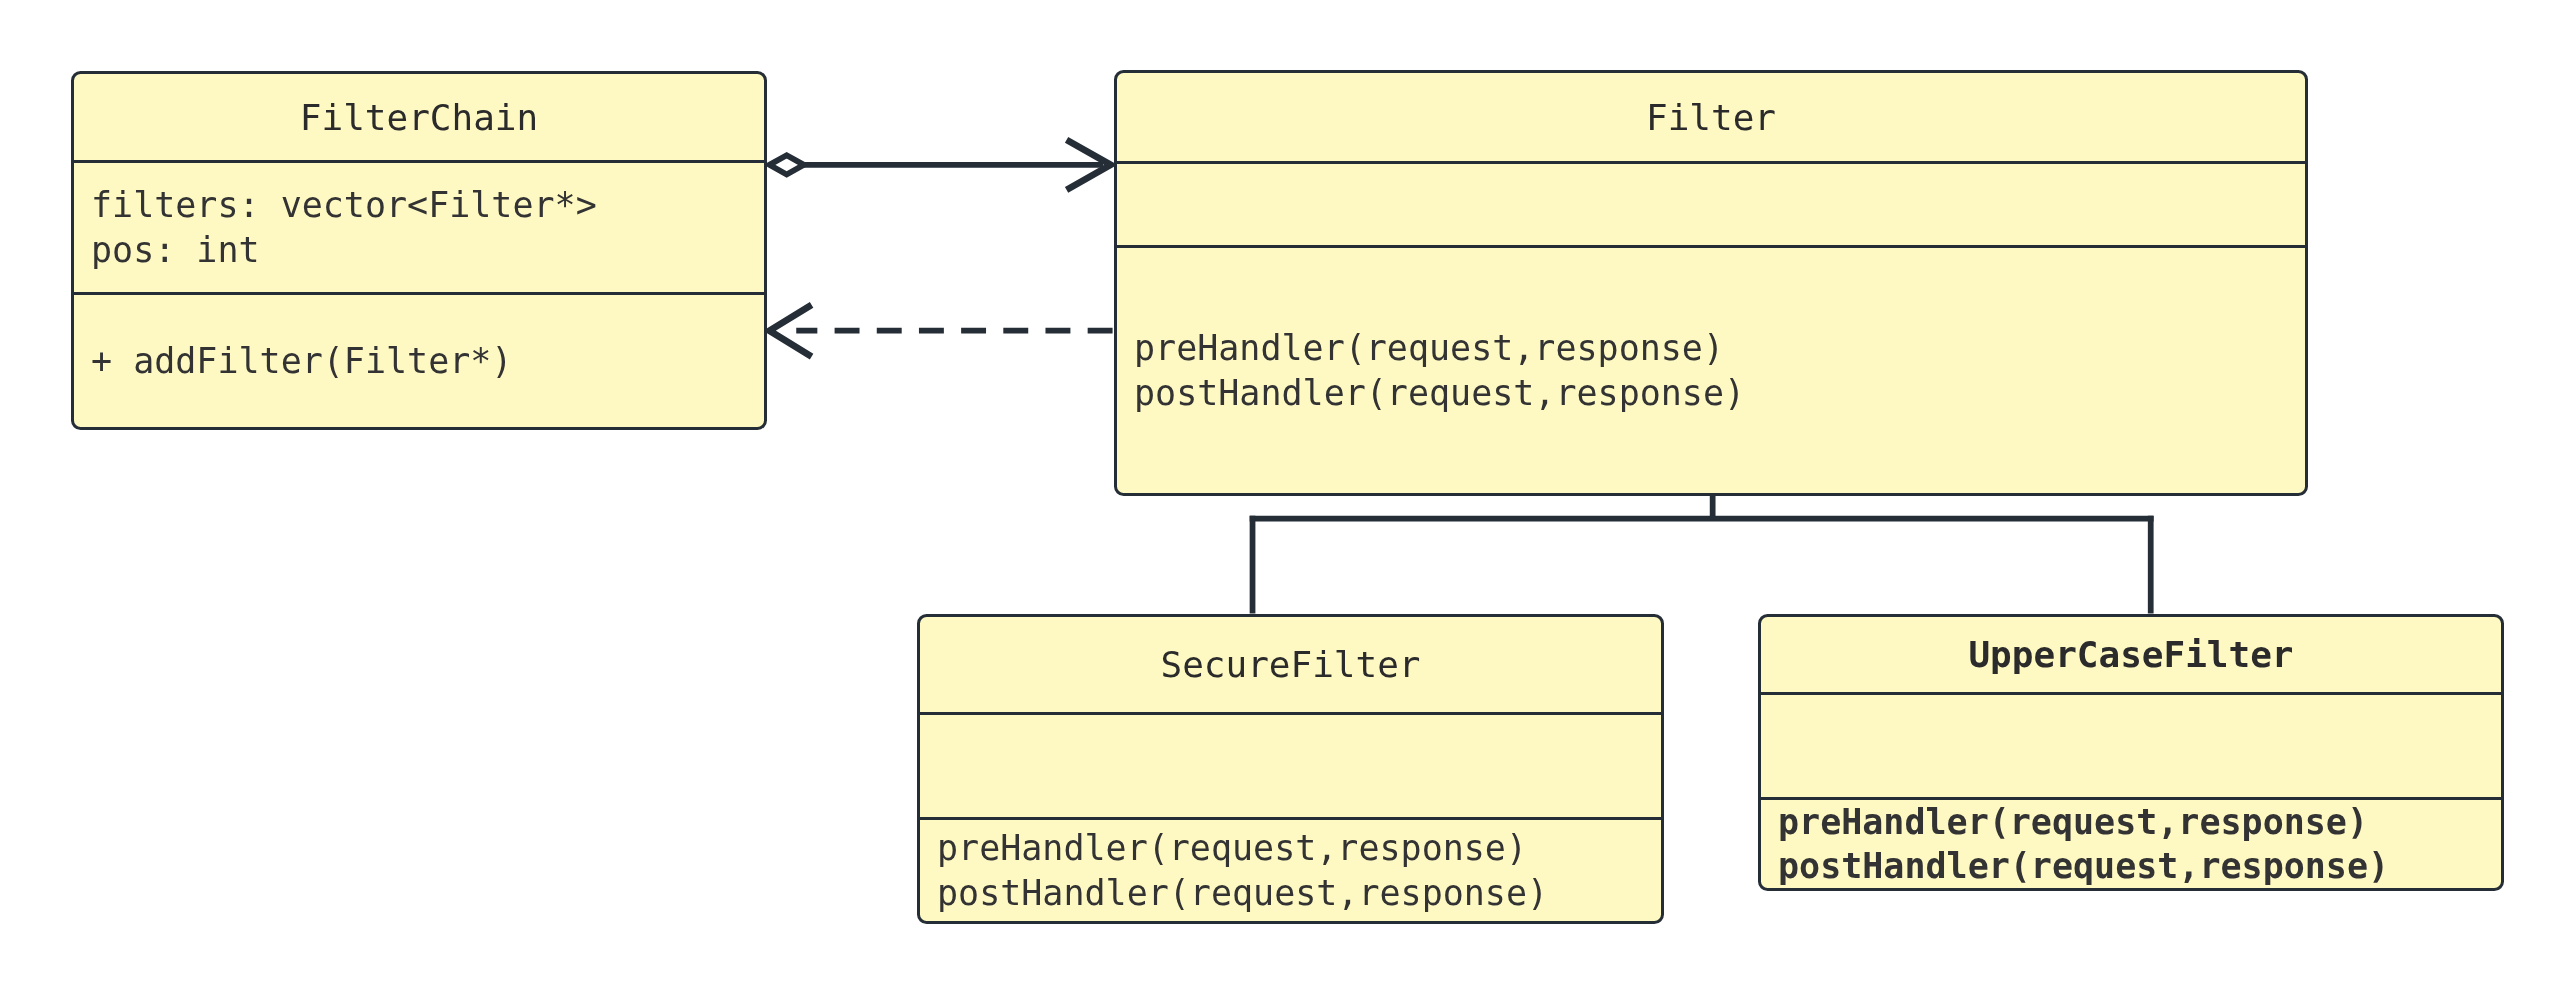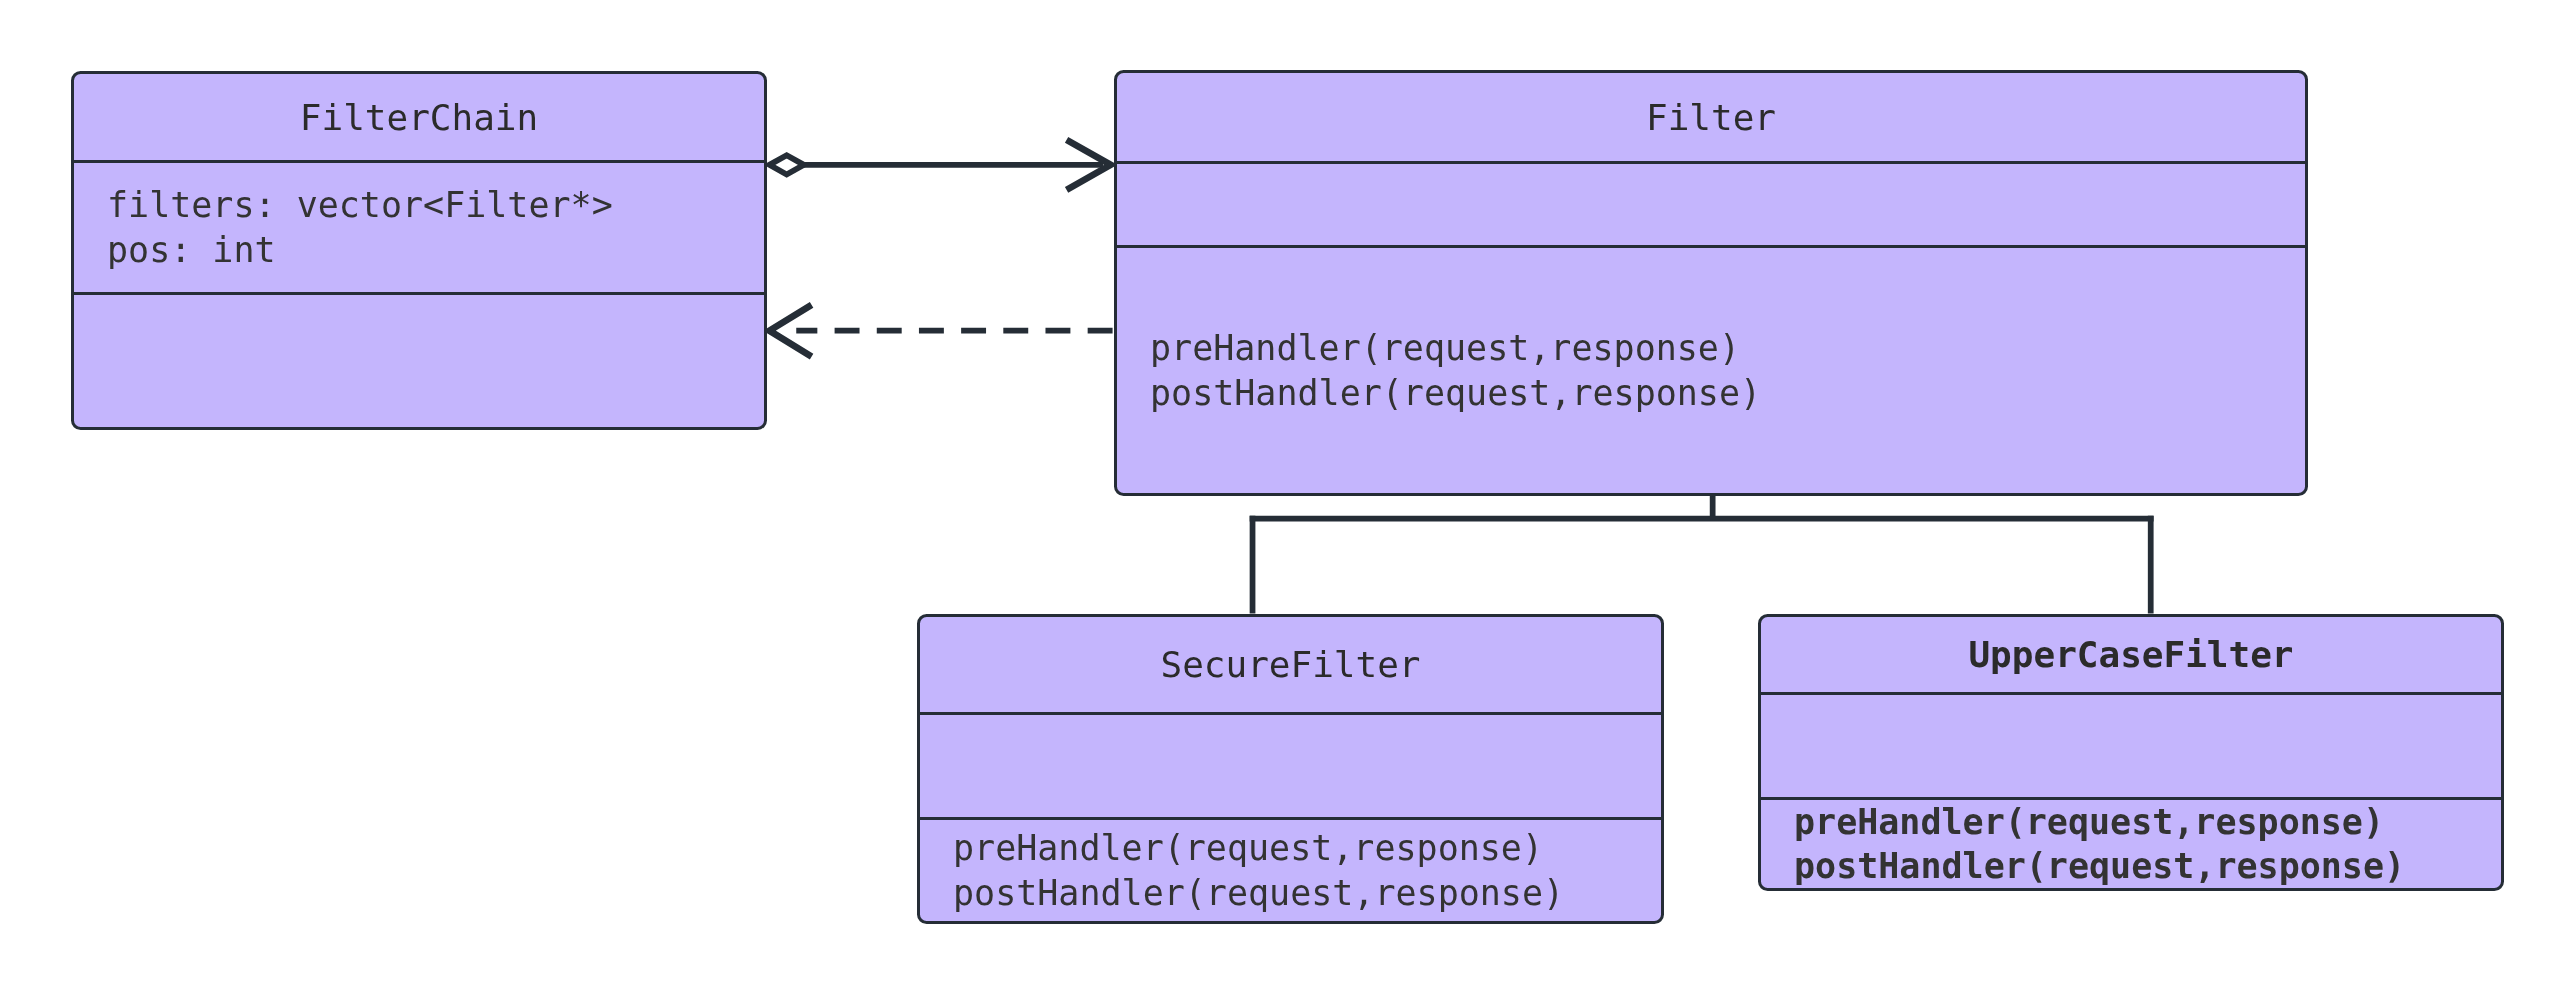--- a/index.html
+++ b/index.html
@@ -22,21 +22,21 @@
     position: absolute;
     left: 0;
     top: 0;
     width: 2576px;
     height: 995px;
     pointer-events: none;
   }
   .uml-class {
     position: absolute;
     box-sizing: border-box;
-    background: #c4b5fd;
+    background: #fef9c3;
     border: 3.8px solid #252d36;
     border-radius: 9.6px;
     display: flex;
     flex-direction: column;
     overflow: hidden;
   }
   .compartment {
     box-sizing: border-box;
     display: flex;
     flex-direction: column;
@@ -51,21 +51,21 @@
     color: #2b2b2b;
     letter-spacing: 0px;
     white-space: nowrap;
     font-family: "DejaVu Sans Mono", "Liberation Mono", monospace;
   }
   .member-line {
     font-size: 35px;
     color: #333333;
     white-space: pre;
     line-height: 1.26;
-    padding-left: 33px;
+    padding-left: 17px;
     font-family: "DejaVu Sans Mono", "Liberation Mono", monospace;
   }
   .compartment-empty {
     min-height: 9.6px;
   }
 </style>
 </head>
 <body>
 
 <div id="canvas">
@@ -94,20 +94,21 @@
 
   <div class="uml-class" style="left:71px; top:71px; width:696px; height:359px;">
     <div class="compartment" style="height:86px;">
       <div class="class-title">FilterChain</div>
     </div>
     <div class="compartment divided" style="height:132px;">
       <div class="member-line">filters: vector&lt;Filter*&gt;</div>
       <div class="member-line">pos: int</div>
     </div>
     <div class="compartment divided" style="flex:1;">
+      <div class="member-line">+ addFilter(Filter*)</div>
     </div>
   </div>
 
   <div class="uml-class" style="left:1114px; top:70px; width:1194px; height:426px;">
     <div class="compartment" style="height:88px;">
       <div class="class-title">Filter</div>
     </div>
     <div class="compartment divided compartment-empty" style="height:84px;"></div>
     <div class="compartment divided" style="flex:1;">
       <div class="member-line">preHandler(request,response)</div>

